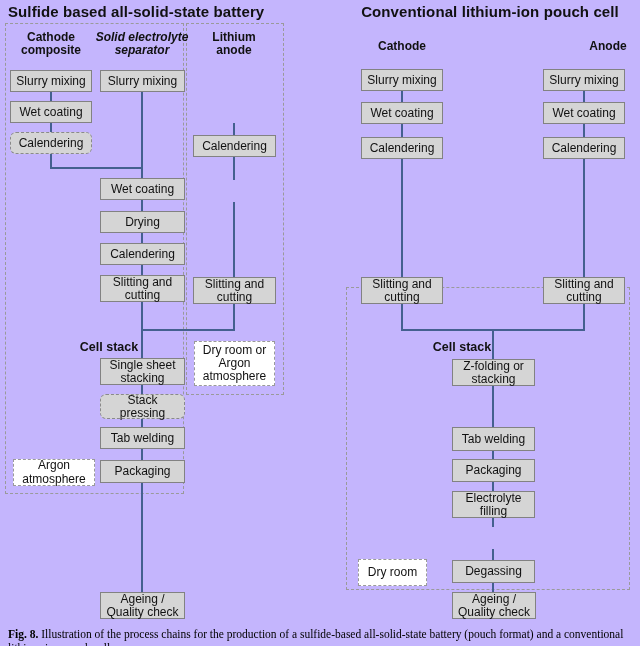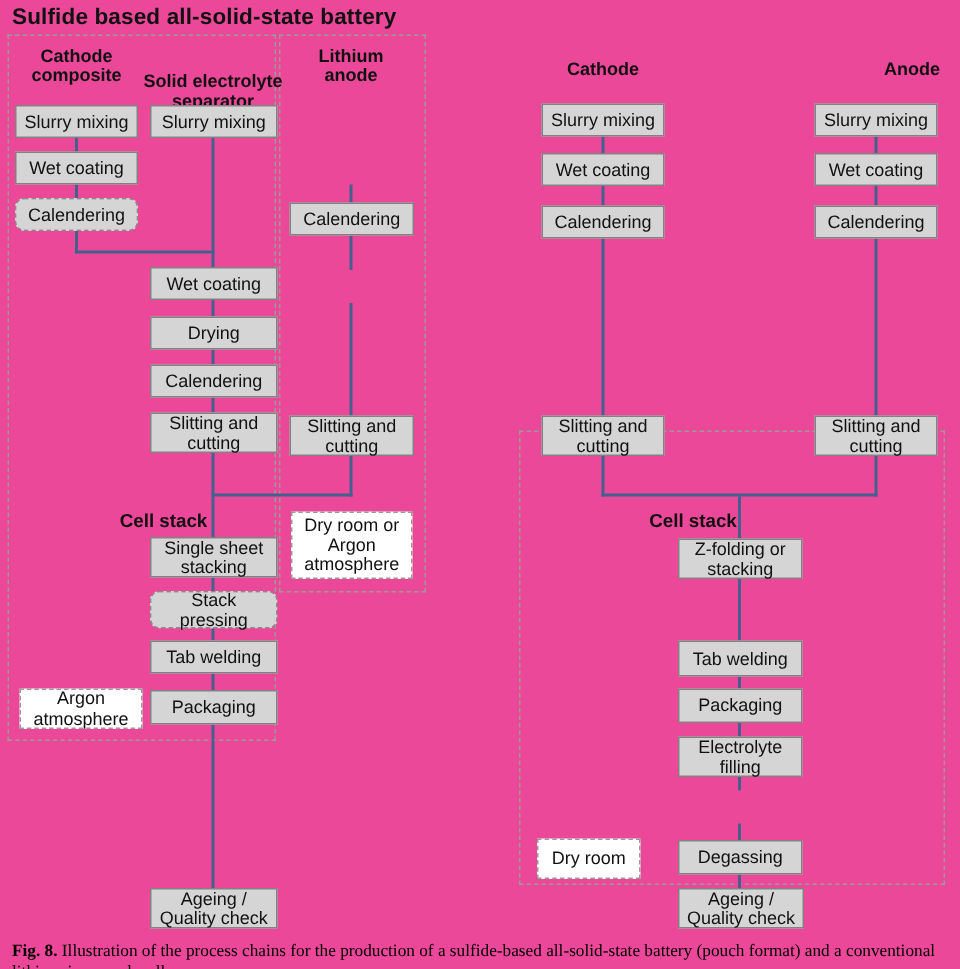--- a/index.html
+++ b/index.html
@@ -1,17 +1,17 @@
 <!DOCTYPE html>
 <html style="--box_fill: #d5d5d5; --box_border: #828282; --flow_line: #44608f; --dash_border: #9a9a9a;"><head>
 <meta charset="utf-8">
 <style>
   html,body{margin:0;padding:0;background:#ffffff;}
   #fig{
-    position:relative; width:640px; height:646px; background:#ec4899;
+    position:relative; width:640px; height:646px; background:#c4b5fd;
     font-family:"Liberation Sans", sans-serif; color:#111; overflow:hidden;
   }
   .title{
     position:absolute; font-size:15px; font-weight:bold; letter-spacing:.1px;
   }
   .hdr{
     position:absolute; font-size:12px; font-weight:bold; text-align:center; line-height:1.12;
   }
   .region{
     position:absolute; border:1.5px dashed var(--dash_border); z-index:0; background:transparent;
@@ -42,21 +42,21 @@
 <body>
 
 <div id="fig">
 
   <div class="title" style="left:8px;top:3px;width:300px;">Sulfide based all-solid-state battery</div>
 
   <div class="region" style="left:5px;top:23px;width:177px;height:469px;"></div>
   <div class="region" style="left:186px;top:23px;width:96px;height:370px;"></div>
 
   <div class="hdr" style="left:11px;top:31px;width:80px;">Cathode composite</div>
-  <div class="hdr" style="left:87px;top:48px;width:110px;">Solid electrolyte separator</div>
+  <div class="hdr" style="left:87px;top:31px;width:110px;font-style:italic;">Solid electrolyte separator</div>
   <div class="hdr" style="left:199px;top:31px;width:70px;">Lithium anode</div>
 
   <div class="box" style="left:10px;top:70px;width:82px;height:22px;">Slurry mixing</div>
   <div class="box" style="left:10px;top:101px;width:82px;height:22px;">Wet coating</div>
   <div class="box dashed" style="left:10px;top:132px;width:82px;height:22px;">Calendering</div>
 
   <div class="box" style="left:100px;top:70px;width:85px;height:22px;">Slurry mixing</div>
   <div class="box" style="left:100px;top:178px;width:85px;height:22px;">Wet coating</div>
   <div class="box" style="left:100px;top:211px;width:85px;height:22px;">Drying</div>
   <div class="box" style="left:100px;top:243px;width:85px;height:22px;">Calendering</div>
@@ -88,20 +88,21 @@
   <div class="vline" style="left:233px;top:123px;height:12px;"></div>
   <div class="vline" style="left:233px;top:157px;height:23px;"></div>
   <div class="vline" style="left:233px;top:202px;height:75px;"></div>
   <div class="vline" style="left:233px;top:304px;height:27px;"></div>
   <div class="hline" style="left:141px;top:329px;width:94px;"></div>
   <div class="vline" style="left:141px;top:385px;height:9px;"></div>
   <div class="vline" style="left:141px;top:419px;height:8px;"></div>
   <div class="vline" style="left:141px;top:449px;height:11px;"></div>
   <div class="vline" style="left:141px;top:483px;height:110px;"></div>
 
+  <div class="title" style="left:350px;top:3px;width:280px;text-align:center;">Conventional lithium-ion pouch cell</div>
 
   <div class="region" style="left:346px;top:287px;width:282px;height:301px;"></div>
 
   <div class="hdr" style="left:362px;top:40px;width:80px;">Cathode</div>
   <div class="hdr" style="left:568px;top:40px;width:80px;">Anode</div>
 
   <div class="box" style="left:361px;top:69px;width:82px;height:22px;">Slurry mixing</div>
   <div class="box" style="left:361px;top:102px;width:82px;height:22px;">Wet coating</div>
   <div class="box" style="left:361px;top:137px;width:82px;height:22px;">Calendering</div>
   <div class="box" style="left:361px;top:277px;width:82px;height:27px;">Slitting and cutting</div>

